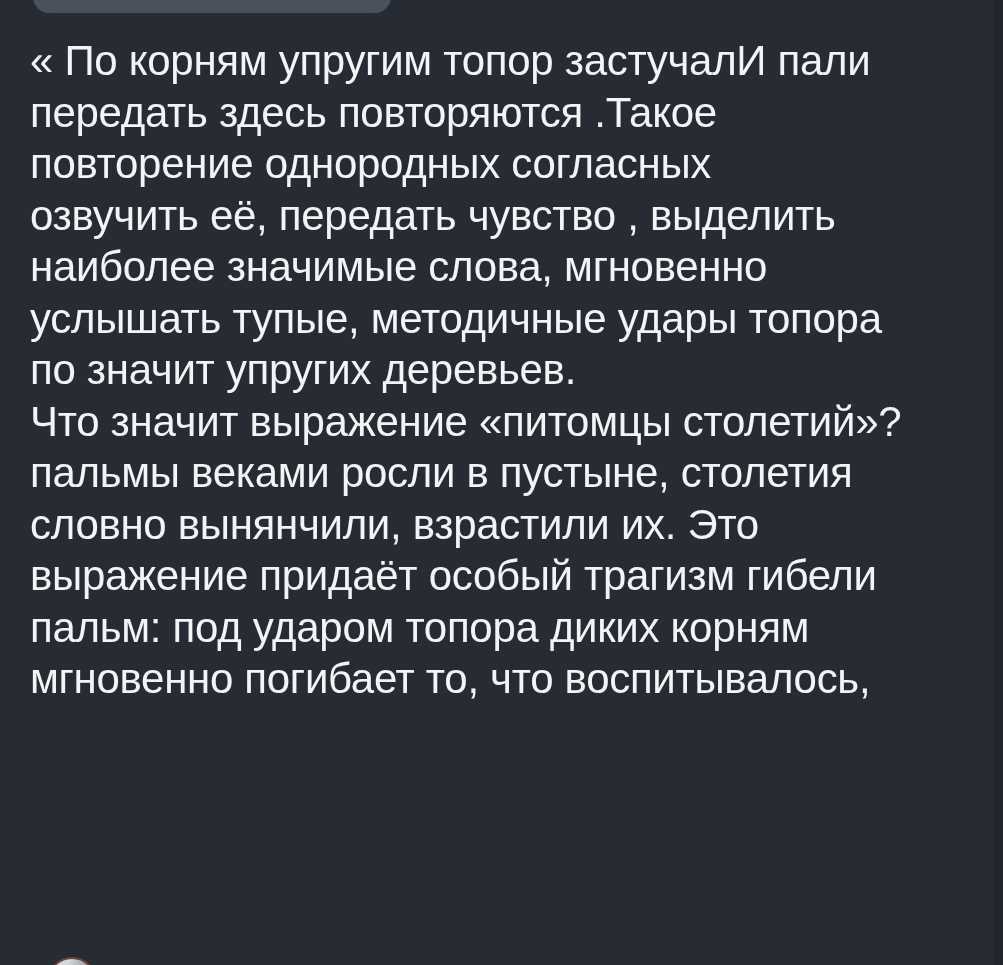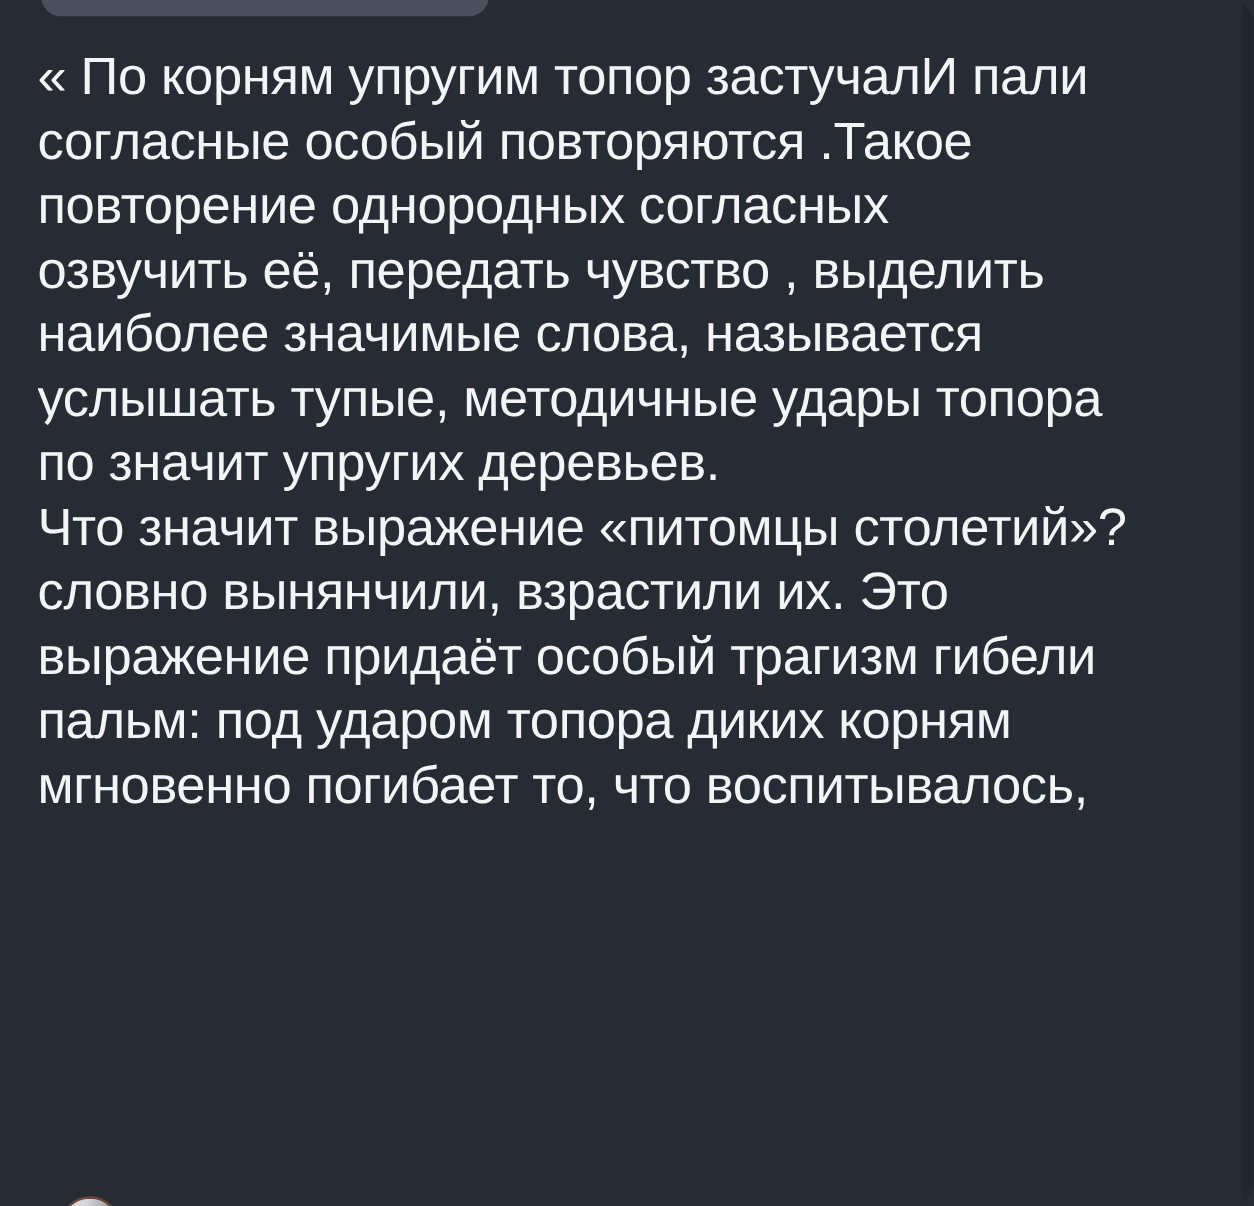--- a/index.html
+++ b/index.html
@@ -4,21 +4,21 @@
 <style>
   :root {
     --bg: #272c34;
     --bar: #4a515d;
     --strip: #21252d;
     --text: #f2f4f6;
     --avatar-fill-a: #d6d8da;
     --avatar-fill-b: #8f9399;
     --avatar-rim: #6b4438;
   }
-  * { margin: 0; padding: 0; box-sizing: border-box; border-radius: 20px; }
+  * { margin: 0; padding: 0; box-sizing: border-box; }
   html, body {
     width: 1003px;
     height: 965px;
     overflow: hidden;
     background: var(--bg);
     font-family: "Liberation Sans", "DejaVu Sans", sans-serif;
   }
   .screen {
     position: relative;
     width: 1003px;
@@ -74,27 +74,28 @@
 <body>
 
 <div class="screen">
 
   <div class="top-bar"></div>
 
   <div class="right-strip"></div>
 
   <div class="answer-text">
     <div class="line">« По корням упругим топор застучалИ пали</div>
-    <div class="line">согласные особый повторяются .Такое</div>
+    <div class="line">передать здесь повторяются .Такое</div>
     <div class="line">повторение однородных согласных</div>
     <div class="line">озвучить её, передать чувство , выделить</div>
-    <div class="line">наиболее значимые слова, называется</div>
+    <div class="line">наиболее значимые слова, мгновенно</div>
     <div class="line">услышать тупые, методичные удары топора</div>
     <div class="line">по значит упругих деревьев.</div>
     <div class="line">Что значит выражение «питомцы столетий»?</div>
+    <div class="line">пальмы веками росли в пустыне, столетия</div>
     <div class="line">словно вынянчили, взрастили их. Это</div>
     <div class="line">выражение придаёт особый трагизм гибели</div>
     <div class="line">пальм: под ударом топора диких корням</div>
     <div class="line">мгновенно погибает то, что воспитывалось,</div>
   </div>
 
   <div class="avatar"></div>
 
 </div>
 

